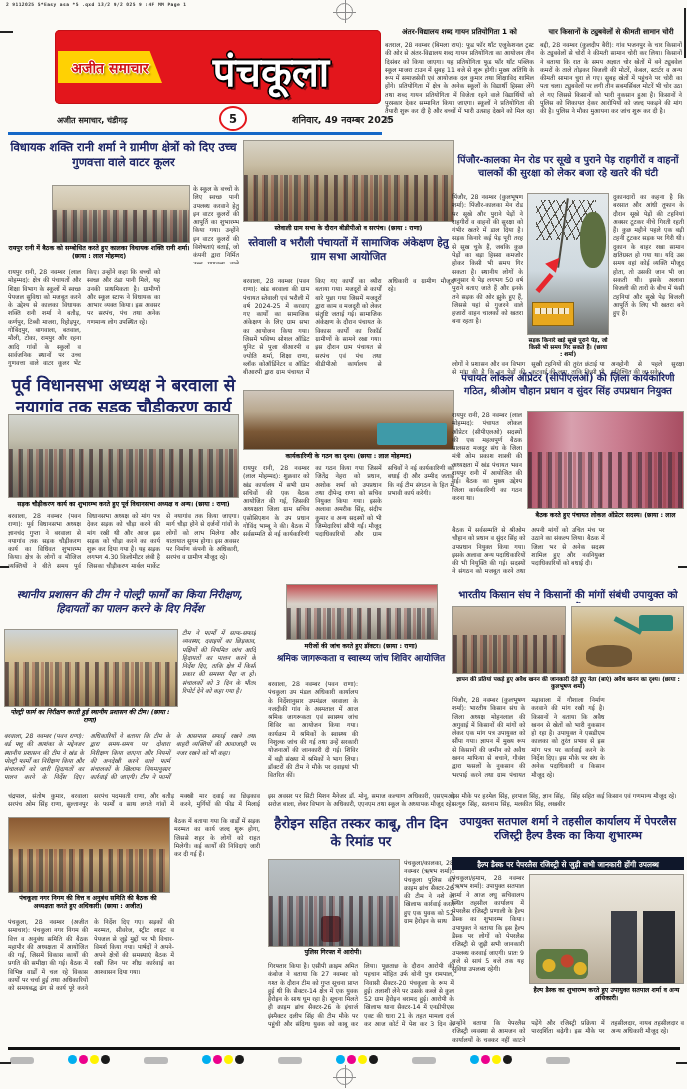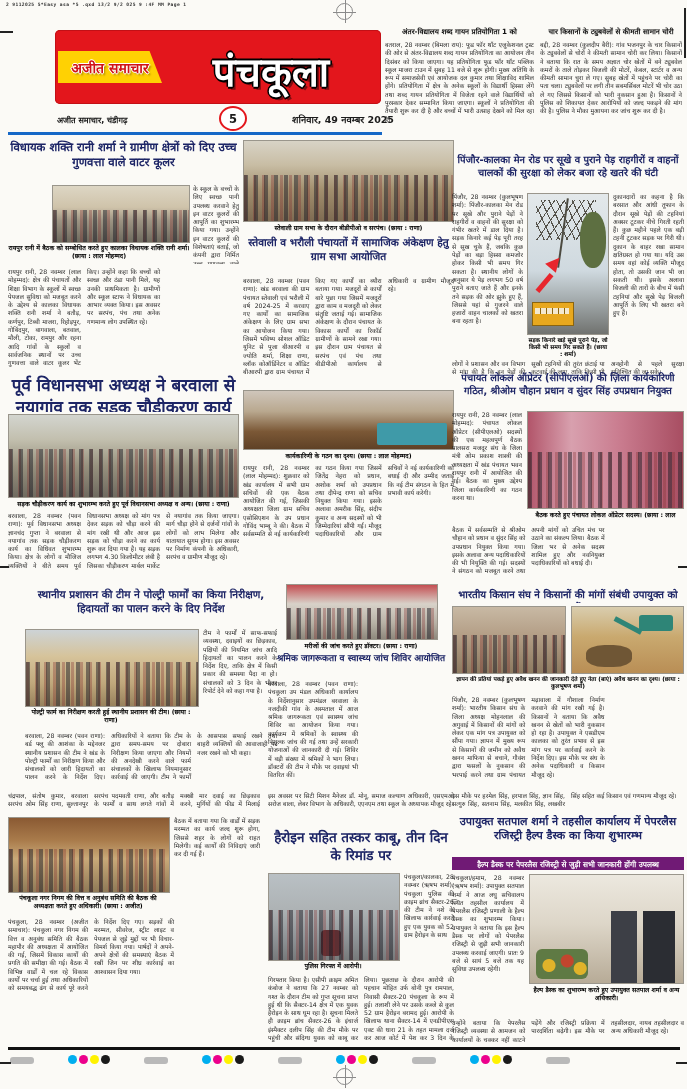--- a/index.html
+++ b/index.html
@@ -30,21 +30,21 @@
   .art{position:absolute;}
   .hl{margin:0;font-weight:bold;color:#1d2566;text-align:center;line-height:1.3;overflow:hidden;}
   .hl.black{color:#101010;}
   .body{font-size:6.2px;line-height:1.34;text-align:justify;color:#1f1f1f;overflow:hidden;}
   .cols2{column-count:2;column-gap:6px;column-fill:auto;}
   .cols3{column-count:3;column-gap:6px;column-fill:auto;}
   .cap{font-size:6.3px;font-weight:bold;line-height:1.22;text-align:center;color:#000;overflow:hidden;}
   .photo{position:relative;border:1px solid #9a968c;overflow:hidden;background:#c9bda6;}
   .photo.sp::after{content:"";position:absolute;left:0;right:0;top:42%;bottom:0;background:repeating-linear-gradient(90deg,rgba(30,30,38,.5) 0 4px,rgba(0,0,0,0) 4px 10px),repeating-linear-gradient(90deg,rgba(128,44,44,.32) 0 3px,rgba(0,0,0,0) 3px 9px);}
   .media{position:relative;}
-  .subhead{background:#701a75;color:#fff;font-weight:bold;font-size:7.4px;display:flex;align-items:center;justify-content:center;overflow:hidden;white-space:nowrap;}
+  .subhead{background:#0f172a;color:#fff;font-weight:bold;font-size:7.4px;display:flex;align-items:center;justify-content:center;overflow:hidden;white-space:nowrap;}
   
   .arrow{position:absolute;width:0;height:0;border-left:7px solid transparent;border-right:7px solid transparent;border-bottom:14px solid #e8262d;transform:rotate(40deg);}
   .arrowTail{position:absolute;width:5px;height:22px;background:#e8262d;transform:rotate(40deg);}
   .busBody{position:absolute;background:#e8a81e;border:1px solid #8a6410;}
   .digArm{position:absolute;background:#2e8577;}
 </style>
 </head>
 <body>
 
 <div id="page">
@@ -137,21 +137,21 @@
     <div style="display:flex;gap:5px;margin-top:3px;">
       <div class="body" style="width:70px;height:112px;">रायपुर रानी, 28 नवम्बर (लाल मोहम्मद): पंचायत लोकल ऑप्रेटर (सीपीएलओ) सदस्यों की एक महत्वपूर्ण बैठक पालसरा मजदूर संघ के जिला मंत्री ओम प्रकाश शास्त्री की अध्यक्षता में खंड पंचायत भवन रायपुर रानी में आयोजित की गई। बैठक का मुख्य उद्देश्य जिला कार्यकारिणी का गठन करना था।</div>
       <div style="width:157px;">
         <div class="photo sp" style="width:155px;height:96px;background:linear-gradient(90deg,#b2556a 0%,#d8a0ae 28%,#c97b8e 60%,#a84e62 100%);"></div>
         <div class="cap" style="height:9px;margin-top:2px;">बैठक करते हुए पंचायत लोकल ऑप्रेटर सदस्य। (छाया : लाल मोहम्मद)</div>
       </div>
     </div>
     <div class="body cols3" style="height:56px;margin-top:3px;">बैठक में सर्वसम्मति से श्रीओम चौहान को प्रधान व सुंदर सिंह को उपप्रधान नियुक्त किया गया। इसके अलावा अन्य पदाधिकारियों की भी नियुक्ति की गई। सदस्यों ने संगठन को मजबूत करने तथा अपनी मांगों को उचित मंच पर उठाने का संकल्प लिया। बैठक में जिला भर से अनेक सदस्य शामिल हुए और नवनियुक्त पदाधिकारियों को बधाई दी।</div>
   </article>
 
-  <article class="art" style="left:25px;top:588px;width:252px;">
+  <article class="art" style="left:4px;top:588px;width:252px;font-style:italic;">
     <h2 class="hl" style="font-size:10.5px;height:38px;">स्थानीय प्रशासन की टीम ने पोल्ट्री फार्मों का किया निरीक्षण, हिदायतों का पालन करने के दिए निर्देश</h2>
     <div class="media" style="height:100px;margin-top:3px;">
       <div class="photo sp" style="position:absolute;left:0;top:0;width:172px;height:76px;background:linear-gradient(180deg,#cdd3d6 0%,#d6c39a 35%,#c0a87c 70%,#97815c 100%);"></div>
       <div class="cap" style="position:absolute;left:0;top:79px;width:172px;height:19px;">पोल्ट्री फार्म का निरीक्षण करती हुई स्थानीय प्रशासन की टीम। (छाया : राणा)</div>
       <div class="body" style="position:absolute;right:0;top:0;width:74px;height:100px;">टीम ने फार्मों में साफ-सफाई व्यवस्था, दवाइयों का छिड़काव, पक्षियों की नियमित जांच आदि हिदायतों का पालन करने के निर्देश दिए, ताकि क्षेत्र में किसी प्रकार की समस्या पैदा ना हो। संचालकों को 3 दिन के भीतर रिपोर्ट देने को कहा गया है।</div>
     </div>
     <div class="body cols3" style="height:56px;margin-top:3px;">बरवाला, 28 नवम्बर (पवन राणा): बर्ड फ्लू की आशंका के मद्देनजर स्थानीय प्रशासन की टीम ने खंड के पोल्ट्री फार्मों का निरीक्षण किया और संचालकों को जारी हिदायतों का पालन करने के निर्देश दिए। अधिकारियों ने बताया कि टीम के द्वारा समय-समय पर दोबारा निरीक्षण किया जाएगा और नियमों की अनदेखी करने वाले फार्म संचालकों के खिलाफ नियमानुसार कार्रवाई की जाएगी। टीम ने फार्मों के आसपास सफाई रखने तथा बाहरी व्यक्तियों की आवाजाही पर नजर रखने को भी कहा।</div>
   </article>
 
   <article class="art" style="left:268px;top:584px;width:186px;">
@@ -180,21 +180,21 @@
     <div class="media" style="height:98px;margin-top:3px;">
       <div class="photo sp" style="position:absolute;left:0;top:0;width:160px;height:74px;background:linear-gradient(180deg,#8a5a33 0%,#a97b4b 30%,#c9a978 55%,#8f7a57 100%);"></div>
       <div class="cap" style="position:absolute;left:0;top:77px;width:160px;height:19px;">पंचकूला नगर निगम की वित्त व अनुबंध समिति की बैठक की अध्यक्षता करते हुए अधिकारी। (छाया : अजीत)</div>
       <div class="body" style="position:absolute;right:0;top:0;width:86px;height:98px;">बैठक में बताया गया कि वार्डों में सड़क मरम्मत का कार्य जल्द शुरू होगा, जिससे शहर के लोगों को राहत मिलेगी। कई कार्यों की निविदाएं जारी कर दी गई हैं।</div>
     </div>
     <div class="body cols3" style="height:82px;margin-top:3px;">पंचकूला, 28 नवम्बर (अजीत समाचार): पंचकूला नगर निगम की वित्त व अनुबंध समिति की बैठक महापौर की अध्यक्षता में आयोजित की गई, जिसमें विकास कार्यों की प्रगति की समीक्षा की गई। बैठक में विभिन्न वार्डों में चल रहे विकास कार्यों पर चर्चा हुई तथा अधिकारियों को समयबद्ध ढंग से कार्य पूरे करने के निर्देश दिए गए। सड़कों की मरम्मत, सीवरेज, स्ट्रीट लाइट व पेयजल से जुड़े मुद्दों पर भी विचार-विमर्श किया गया। पार्षदों ने अपने-अपने क्षेत्रों की समस्याएं बैठक में रखीं जिन पर शीघ्र कार्रवाई का आश्वासन दिया गया।</div>
   </article>
 
   <article class="art" style="left:268px;top:792px;width:186px;">
     <div class="body" style="height:21px;">इस अवसर पर सिटी मिशन मैनेजर डॉ. मोनू, समाज कल्याण अधिकारी, एसएमओ सरोज बाला, लेबर विभाग के अधिकारी, एएनएम तथा स्कूल के अध्यापक मौजूद रहे।</div>
-    <h2 class="hl" style="font-size:13.5px;height:40px;margin-top:16px;">हैरोइन सहित तस्कर काबू, तीन दिन के रिमांड पर</h2>
+    <h2 class="hl" style="font-size:13.5px;height:40px;margin-top:2px;">हैरोइन सहित तस्कर काबू, तीन दिन के रिमांड पर</h2>
     <div class="media" style="height:100px;margin-top:4px;">
       <div class="photo sp" style="position:absolute;left:0;top:0;width:130px;height:86px;background:linear-gradient(180deg,#b9c0c4 0%,#aeb3b5 40%,#8e9396 75%,#777a7b 100%);">
         <div style="position:absolute;left:52px;bottom:4px;width:20px;height:26px;background:#5d2f33;border-radius:4px;"></div>
       </div>
       <div class="cap" style="position:absolute;left:0;top:89px;width:130px;height:9px;">पुलिस गिरफ्त में आरोपी।</div>
       <div class="body" style="position:absolute;right:0;top:0;width:50px;height:100px;">पंचकूला/कालका, 28 नवम्बर (ऋषभ शर्मा): पंचकूला पुलिस की क्राइम ब्रांच सैक्टर-26 की टीम ने नशे के खिलाफ कार्रवाई करते हुए एक युवक को 52 ग्राम हैरोइन के साथ</div>
     </div>
     <div class="body cols2" style="height:70px;margin-top:3px;">गिरफ्तार किया है। एसीपी क्राइम अमित कंबोज ने बताया कि 27 नवम्बर को गश्त के दौरान टीम को गुप्त सूचना प्राप्त हुई थी कि सैक्टर-14 क्षेत्र में एक युवक हैरोइन के साथ घूम रहा है। सूचना मिलते ही क्राइम ब्रांच सैक्टर-26 के इंचार्ज इंस्पैक्टर दलीप सिंह की टीम मौके पर पहुंची और संदिग्ध युवक को काबू कर लिया। पूछताछ के दौरान आरोपी की पहचान मोहित उर्फ बोनी पुत्र रामपाल, निवासी सैक्टर-20 पंचकूला के रूप में हुई। तलाशी लेने पर उसके कब्जे से कुल 52 ग्राम हैरोइन बरामद हुई। आरोपी के खिलाफ थाना सैक्टर-14 में एनडीपीएस एक्ट की धारा 21 के तहत मामला दर्ज कर आज कोर्ट में पेश कर 3 दिन के पुलिस रिमांड पर लिया गया है ताकि उससे गहन पूछताछ की जा सके और नशे की सप्लाई चेन का पता लगाया जा सके।</div>
   </article>
 

